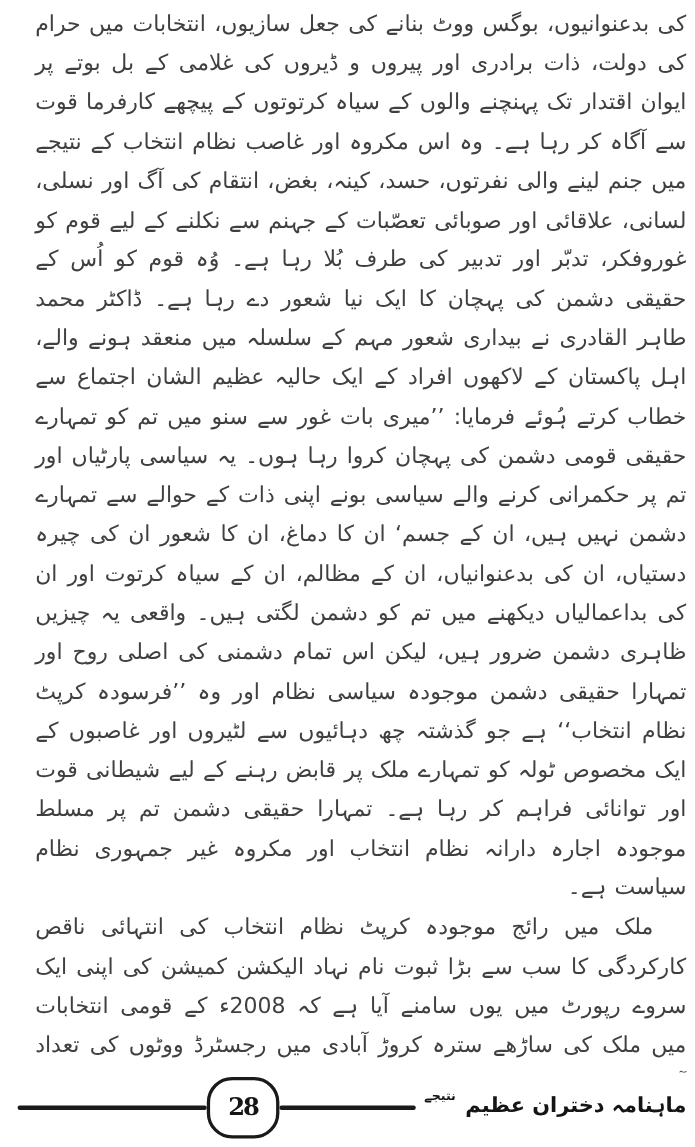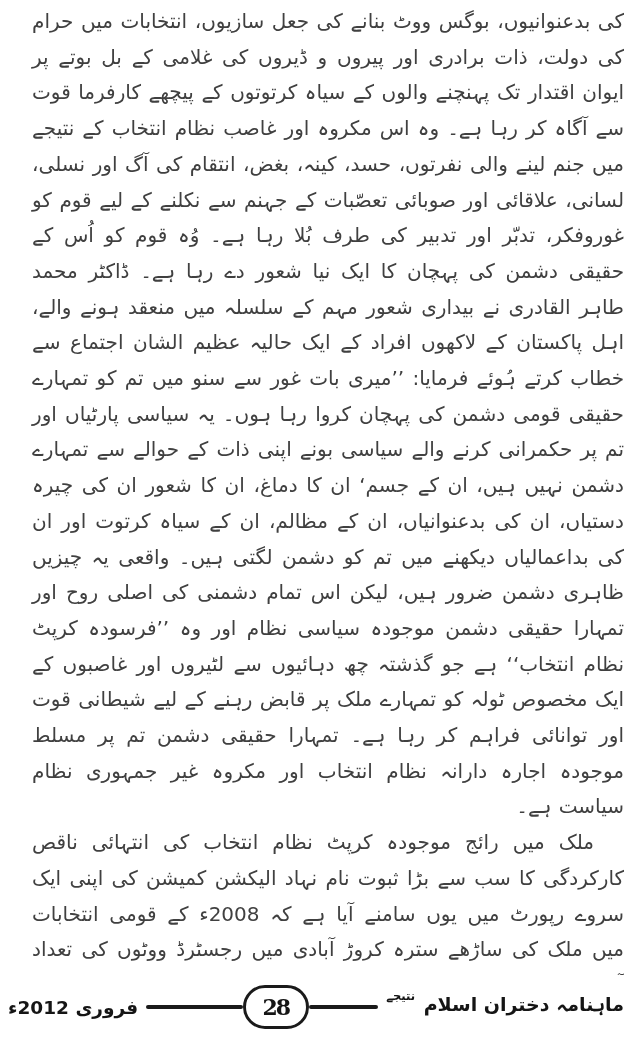--- a/index.html
+++ b/index.html
@@ -52,21 +52,21 @@
     margin-right: 2px;
   }
   .rule {
     height: 4px;
     background: #1a1a1a;
     border-radius: 2px;
   }
   .rule.right-rule { flex: 0.72; margin-right: 8px; }
   .rule.left-rule  { flex: 1;    margin-left: 8px; }
   .page-capsule {
-    width: 66px; height: 44px;
+    width: 66px; height: 56px;
     border: 3.5px solid #1a1a1a;
     border-radius: 23px;
     background: #ffffff;
     display: flex;
     align-items: center;
     justify-content: center;
     font-size: 22px;
     font-weight: bold;
     letter-spacing: -2px;
     flex: 0 0 auto;
@@ -83,24 +83,23 @@
 
 <div class="page">
 
   <main class="article">
     <p class="para">کی بدعنوانیوں، بوگس ووٹ بنانے کی جعل سازیوں، انتخابات میں حرام کی دولت، ذات برادری اور پیروں و ڈیروں کی غلامی کے بل بوتے پر ایوان اقتدار تک پہنچنے والوں کے سیاہ کرتوتوں کے پیچھے کارفرما قوت سے آگاہ کر رہا ہے۔ وہ اس مکروہ اور غاصب نظام انتخاب کے نتیجے میں جنم لینے والی نفرتوں، حسد، کینہ، بغض، انتقام کی آگ اور نسلی، لسانی، علاقائی اور صوبائی تعصّبات کے جہنم سے نکلنے کے لیے قوم کو غوروفکر، تدبّر اور تدبیر کی طرف بُلا رہا ہے۔ وُہ قوم کو اُس کے حقیقی دشمن کی پہچان کا ایک نیا شعور دے رہا ہے۔ ڈاکٹر محمد طاہر القادری نے بیداری شعور مہم کے سلسلہ میں منعقد ہونے والے، اہل پاکستان کے لاکھوں افراد کے ایک حالیہ عظیم الشان اجتماع سے خطاب کرتے ہُوئے فرمایا: ’’میری بات غور سے سنو میں تم کو تمہارے حقیقی قومی دشمن کی پہچان کروا رہا ہوں۔ یہ سیاسی پارٹیاں اور تم پر حکمرانی کرنے والے سیاسی بونے اپنی ذات کے حوالے سے تمہارے دشمن نہیں ہیں، ان کے جسم‘ ان کا دماغ، ان کا شعور ان کی چیرہ دستیاں، ان کی بدعنوانیاں، ان کے مظالم، ان کے سیاہ کرتوت اور ان کی بداعمالیاں دیکھنے میں تم کو دشمن لگتی ہیں۔ واقعی یہ چیزیں ظاہری دشمن ضرور ہیں، لیکن اس تمام دشمنی کی اصلی روح اور تمہارا حقیقی دشمن موجودہ سیاسی نظام اور وہ ’’فرسودہ کرپٹ نظام انتخاب‘‘ ہے جو گذشتہ چھ دہائیوں سے لٹیروں اور غاصبوں کے ایک مخصوص ٹولہ کو تمہارے ملک پر قابض رہنے کے لیے شیطانی قوت اور توانائی فراہم کر رہا ہے۔ تمہارا حقیقی دشمن تم پر مسلط موجودہ اجارہ دارانہ نظام انتخاب اور مکروہ غیر جمہوری نظام سیاست ہے۔</p>
     <p class="para indented">ملک میں رائج موجودہ کرپٹ نظام انتخاب کی انتہائی ناقص کارکردگی کا سب سے بڑا ثبوت نام نہاد الیکشن کمیشن کی اپنی ایک سروے رپورٹ میں یوں سامنے آیا ہے کہ 2008ء کے قومی انتخابات میں ملک کی ساڑھے سترہ کروڑ آبادی میں رجسٹرڈ ووٹوں کی تعداد آٹھ کروڑ دس لاکھ تینتیس ہزار نو سو اکیانوے (8,10,33,991) تھی، انتخابی فہرستوں میں جعلی ووٹوں کی تعداد تین کروڑ اکہتر لاکھ چھیاسی ہزار (3,71,86,000) تھی۔ یعنی بوگس ووٹ ڈالنے والوں کی شرح کل ووٹوں کی چھیالیس فیصد (46%) تھی۔ مشکوک ووٹوں کا تناسب بلوچستان میں 65 فیصد، فاٹا میں 62 فیصد، سندھ میں 54 فیصد، خیبر پختونخواہ میں 43 فیصد اور پنجاب میں 41 فیصد تھا۔ کل ڈالے گئے ووٹوں کی تعداد تین کروڑ انچاس لاکھ، اسی ہزار اور انہتر (3,49,80,069) تھی، یعنی بوگس ووٹوں کی تعداد ڈالے گئے ووٹوں سے بائیس لاکھ پانچ ہزار نو سو اکتیس (22,05,931) زیادہ تھی۔ بوگس ووٹ کیسے بنائے جاتے ہیں، انتخابی فہرستوں میں ان کا اندراج کون اور کیسے کرتا ہے انتخابات والے دن بوگس ووٹوں کو کون، کیسے، کب اور کس طرح ڈالا اور استعمال کیا جاتا ہے، کیا یہ سب آئین پاکستان کے ساتھ ایک سنگین مذاق اور قوم کے ساتھ ایک کھلا دھوکہ نہیں ہے؟ کیا قوم کے ساتھ یہ گھناؤنا کھیل کھیلنے والوں میں نادرا، الیکشن کمیشن اور الیکشن لڑنے والے امیدوار سب شامل نہیں ہوتے؟ کیا انتخابات کرانے والی نگران عبوری حکومت اس مکروہ کھیل میں برابر کی شریک نہیں ہوتی؟ کیا ان سیاہ کرتوتوں کے مالک دستور پاکستان کی شق باسٹھ اور تریسٹھ کی کھلم کھلا خلاف ورزی کرنے کے جرم کے مرتکب نہیں ہوتے؟ الیکشن</p>
   </main>
 
   <footer class="footer">
     <div class="journal">
-      <span>ماہنامہ دختران اسلام</span>
+      <span>ماہنامہ دختران عظیم</span>
       <span class="city">نتیجے</span>
     </div>
     <div class="rule right-rule"></div>
     <div class="page-capsule">
       <span>28</span>
     </div>
     <div class="rule left-rule"></div>
-    <div class="date">فروری 2012ء</div>
   </footer>
 
 </div>
 
 </body></html>

